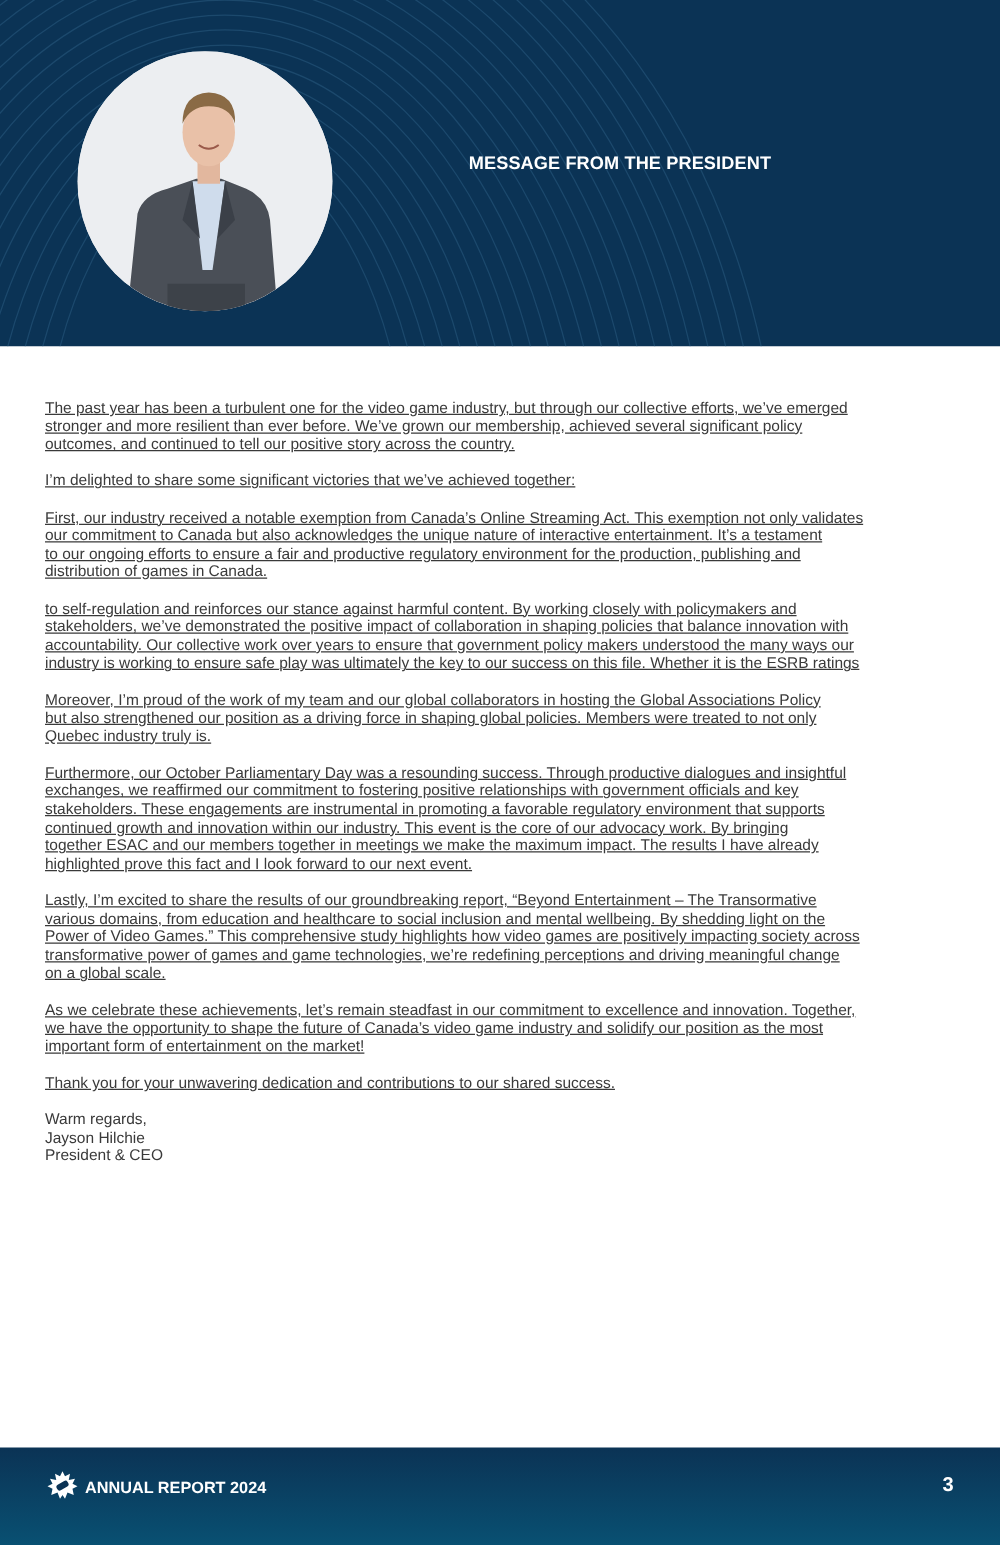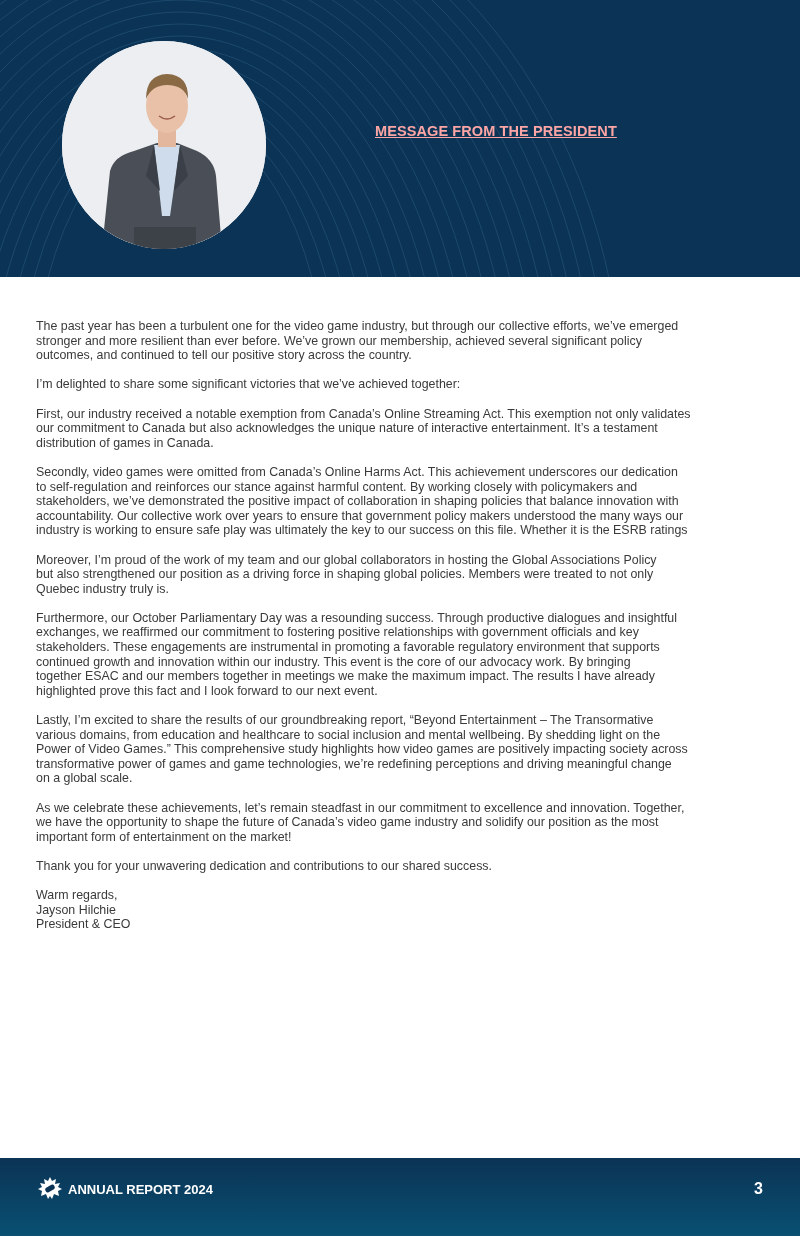--- a/index.html
+++ b/index.html
@@ -13,27 +13,27 @@
     background: #0b3355; overflow: hidden;
   }
   .header svg.waves { position: absolute; left: 0; top: 0; }
   .portrait {
     position: absolute; left: 62px; top: 41px; width: 204px; height: 208px;
     border-radius: 50%; overflow: hidden; background: #ebedf0;
   }
   .portrait svg { position: absolute; left: 0; top: 0; }
   .header-title {
     position: absolute; left: 375px; top: 123px;
-    color: #fca5a5; font-weight: bold; font-size: 14.5px; letter-spacing: 0.1px; text-decoration: underline;
+    color: #ffffff; font-weight: bold; font-size: 14.5px; letter-spacing: 0.1px;
   }
   .body-text {
     position: absolute; left: 36px; top: 319px; width: 740px;
     color: #3a3a3a; font-size: 12.4px; line-height: 14.6px;
   }
-  .body-text p { margin: 0 0 14.6px 0; }
+  .body-text p { margin: 0 0 14.6px 0; text-decoration: underline; }
   .body-text .line { display: block; white-space: nowrap; }
   .signoff { margin: 0; }
   .footer {
     position: absolute; left: 0; top: 1158px; width: 800px; height: 99px;
     background: linear-gradient(to bottom, #0b3355 0%, #08587a 100%);
   }
   .footer .logo { position: absolute; left: 37px; top: 18px; width: 26px; height: 24px; }
   .footer .label {
     position: absolute; left: 68px; top: 24px; color: #ffffff; font-weight: bold; font-size: 13px;
   }
@@ -102,24 +102,24 @@
       <span class="line">The past year has been a turbulent one for the video game industry, but through our collective efforts, we’ve emerged</span>
       <span class="line">stronger and more resilient than ever before. We’ve grown our membership, achieved several significant policy</span>
       <span class="line">outcomes, and continued to tell our positive story across the country.</span>
     </p>
     <p>
       <span class="line">I’m delighted to share some significant victories that we’ve achieved together:</span>
     </p>
     <p>
       <span class="line">First, our industry received a notable exemption from Canada’s Online Streaming Act. This exemption not only validates</span>
       <span class="line">our commitment to Canada but also acknowledges the unique nature of interactive entertainment. It’s a testament</span>
+      <span class="line">to our ongoing efforts to ensure a fair and productive regulatory environment for the production, publishing and</span>
       <span class="line">distribution of games in Canada.</span>
     </p>
     <p>
-      <span class="line">Secondly, video games were omitted from Canada’s Online Harms Act. This achievement underscores our dedication</span>
       <span class="line">to self-regulation and reinforces our stance against harmful content. By working closely with policymakers and</span>
       <span class="line">stakeholders, we’ve demonstrated the positive impact of collaboration in shaping policies that balance innovation with</span>
       <span class="line">accountability.  Our collective work over years to ensure that government policy makers understood the many ways our</span>
       <span class="line">industry is working to ensure safe play was ultimately the key to our success on this file.  Whether it is the ESRB ratings</span>
     </p>
     <p>
       <span class="line">Moreover, I’m proud of the work of my team and our global collaborators in hosting the Global Associations Policy</span>
       <span class="line">but also strengthened our position as a driving force in shaping global policies.  Members were treated to not only</span>
       <span class="line">Quebec industry truly is.</span>
     </p>

